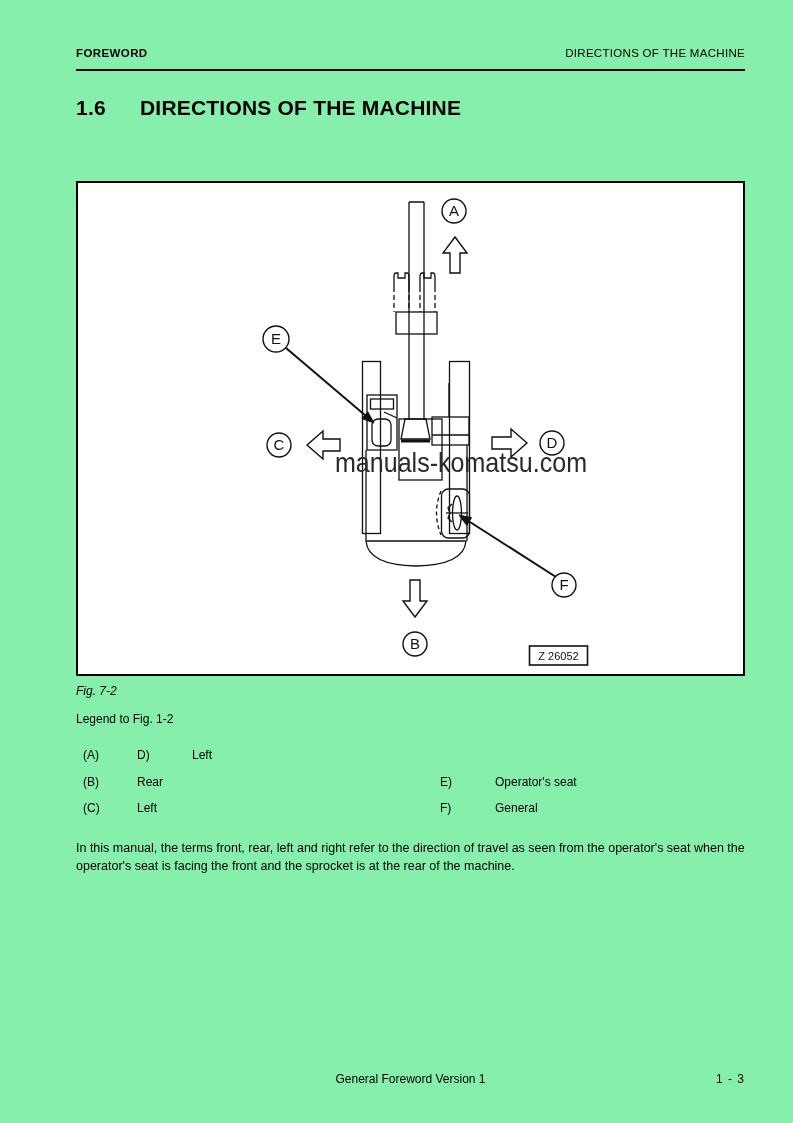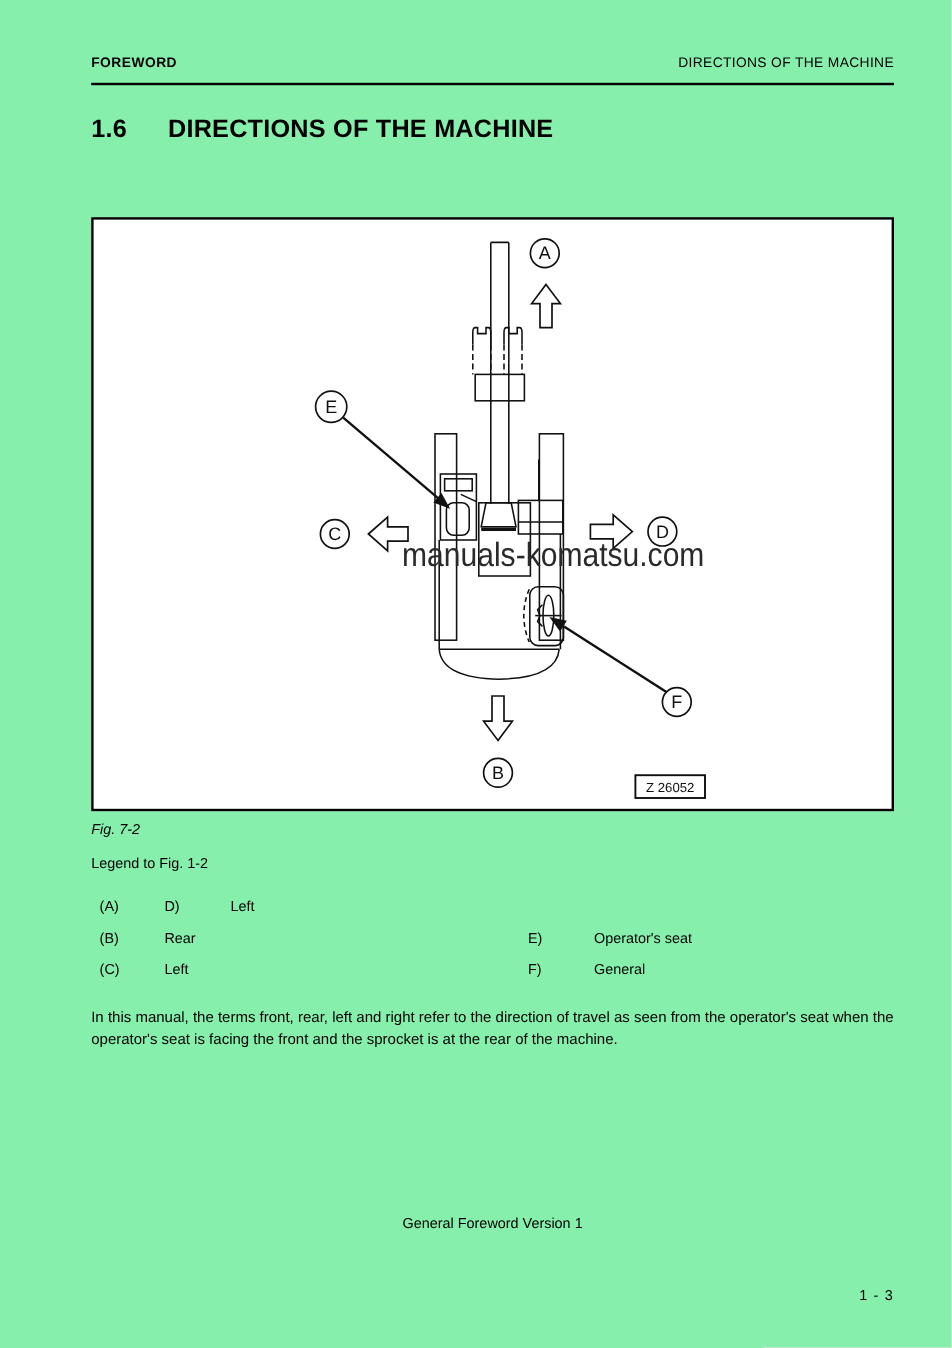--- a/index.html
+++ b/index.html
@@ -16,21 +16,21 @@
   .title-num{width:64px;}
   .figure-box{left:76px;top:181px;width:665px;height:491px;border:2px solid #000;background:#fff;}
   .fig-caption{left:76px;top:684px;font-size:12px;font-style:italic;}
   .legend-title{left:76px;top:712px;font-size:12px;}
   .legend{left:83px;top:748px;width:620px;font-size:12px;}
   .legend-row{display:flex;height:16px;margin-bottom:10.5px;}
   .lg-k1{width:54px;}
   .lg-v1{width:303px;}
   .lg-k2{width:55px;}
   .body-par{left:76px;top:840px;width:672px;font-size:12.5px;line-height:17.5px;}
-  .footer-center{left:76px;top:1012px;width:669px;text-align:center;font-size:12px;}
+  .footer-center{left:76px;top:1072px;width:669px;text-align:center;font-size:12px;}
   .footer-page{right:48px;top:1072px;font-size:12px;letter-spacing:1px;}
   svg{display:block;}
 </style>
 </head>
 <body>
 
 <div class="page">
 
   <div class="abs hdr-left">FOREWORD</div>
   <div class="abs hdr-right">DIRECTIONS OF THE MACHINE</div>

